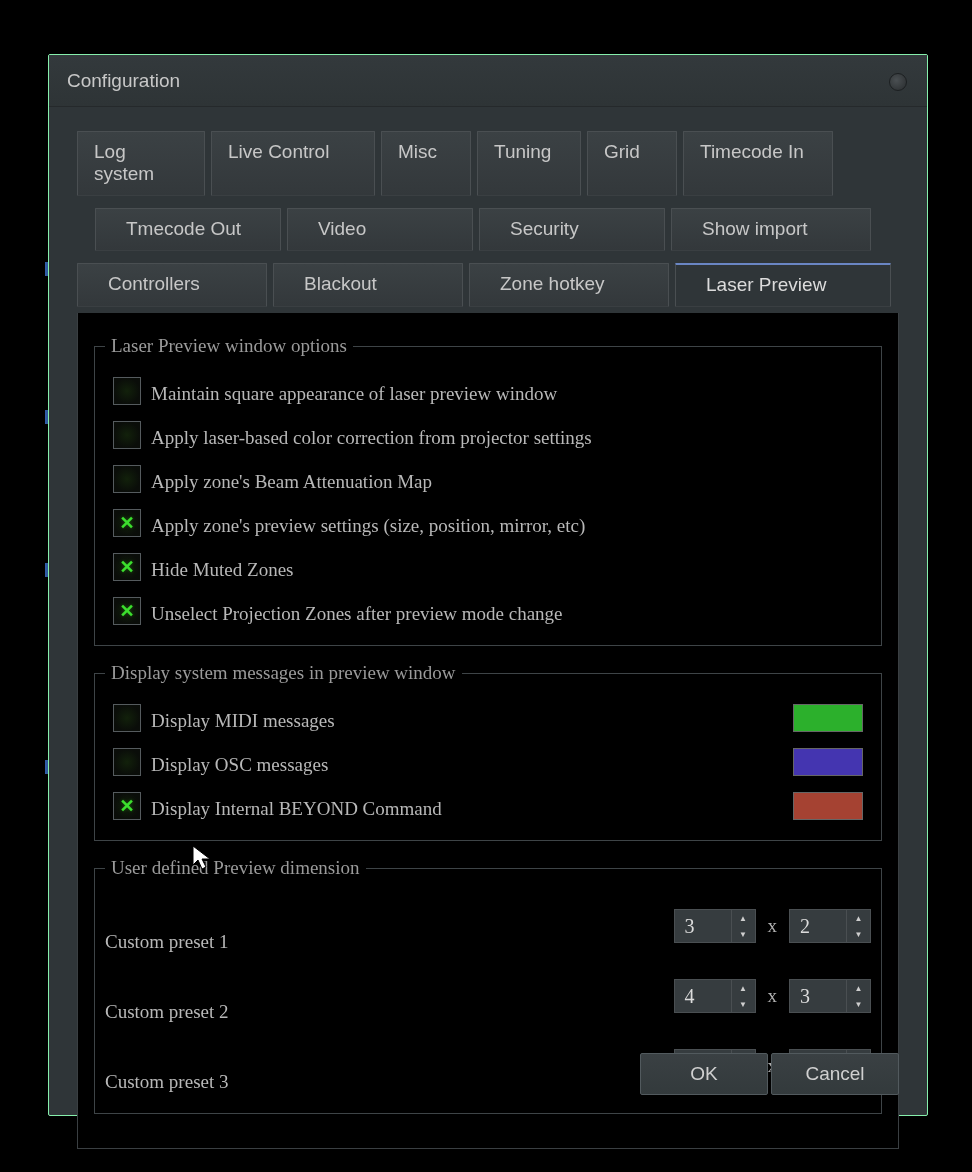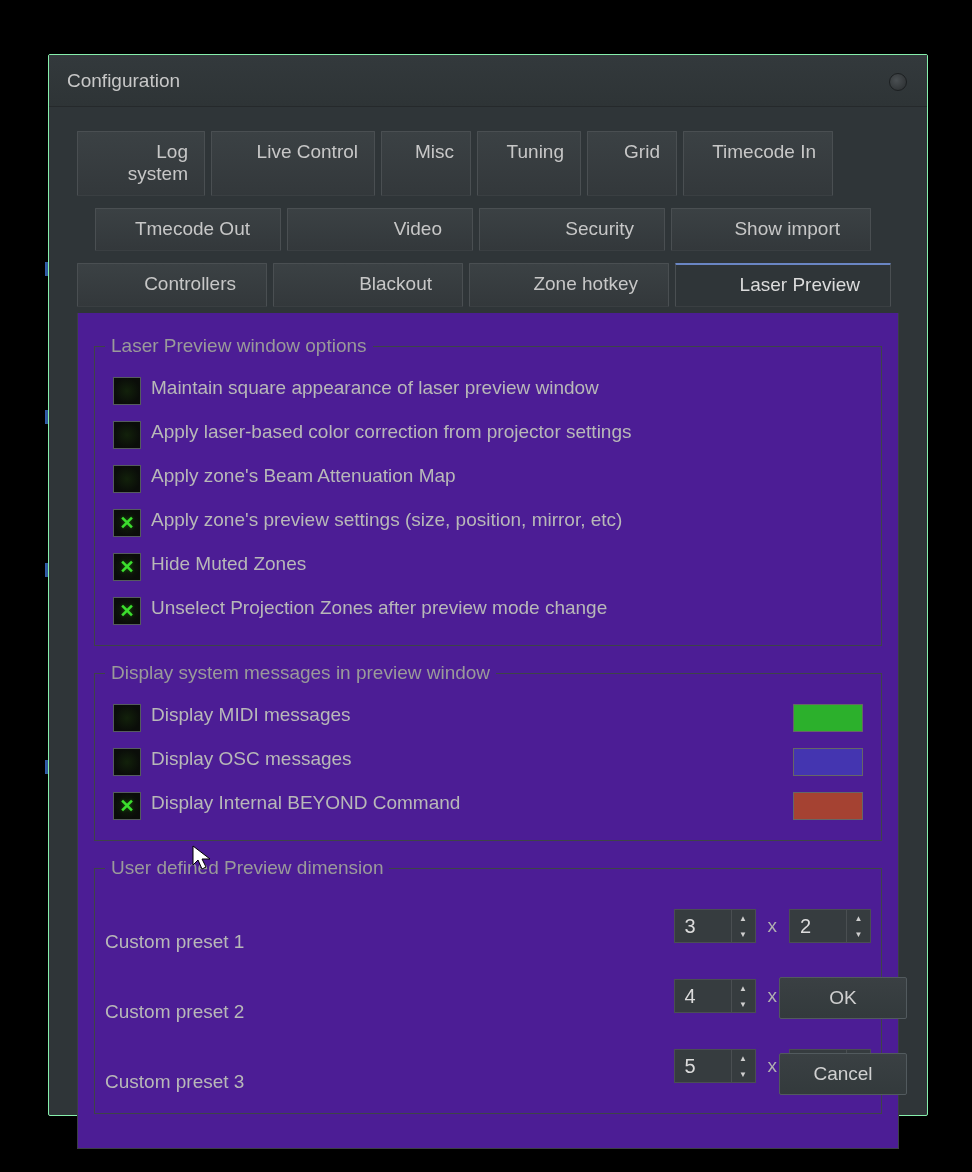--- a/index.html
+++ b/index.html
@@ -52,49 +52,50 @@
     gap: 6px;
   }
   .tab {
     background: linear-gradient(#3b4144, #33383b);
     border: 1px solid #4a4f52;
     border-bottom: 1px solid #3a3f42;
     color: #c7c7c7;
     padding: 9px 16px 10px 16px;
     border-radius: 1px;
     cursor: pointer;
-    text-align: right;
+    text-align: left;
   }
   .tab.row2 { padding: 9px 30px 10px 30px; }
   .tab.row3 { padding: 9px 30px 10px 30px; }
   .tab.active {
     background: #2f3538;
     border-top: 2px solid #6a86c4;
     color: #dcdcdc;
     position: relative;
   }
   .panel {
-    background: #4c1d95;
+    background: #000000;
     border: 1px solid #3a3f42;
     border-top: none;
     padding: 22px 16px 18px 16px;
     min-height: 720px;
+    font-family: Liberation Serif, serif;
   }
   fieldset {
     border: 1px solid #3e4447;
     padding: 12px 10px 12px 10px;
     margin-bottom: 16px;
   }
   legend {
     padding: 0 6px;
     color: #9a9a9a;
   }
   .check-row {
     display: flex;
-    align-items: flex-start;
+    align-items: flex-end;
     padding: 8px 8px;
   }
   .checkbox {
     width: 28px;
     height: 28px;
     border: 1px solid #555b5e;
     background: radial-gradient(circle at 50% 50%, #12210b 0%, #0a0d09 70%);
     margin-right: 10px;
     display: flex;
     align-items: center;
@@ -147,24 +148,23 @@
     align-items: center;
     justify-content: center;
     font-size: 8px;
     color: #cfcfcf;
     cursor: pointer;
   }
   .xsep { margin: 0 12px; color: #b0b0b0; }
   .footer {
     position: absolute;
     bottom: 20px;
-    right: 20px;
-    display: flex;
-    gap: 34px;
-    flex-direction: column;
+    right: 28px;
+    display: flex;
+    gap: 3px;
   }
   .btn {
     width: 128px;
     height: 42px;
     background: linear-gradient(#3a4043, #333a3c);
     border: 1px solid #525a5e;
     color: #d0d0d0;
     display: flex;
     align-items: center;
     justify-content: center;

